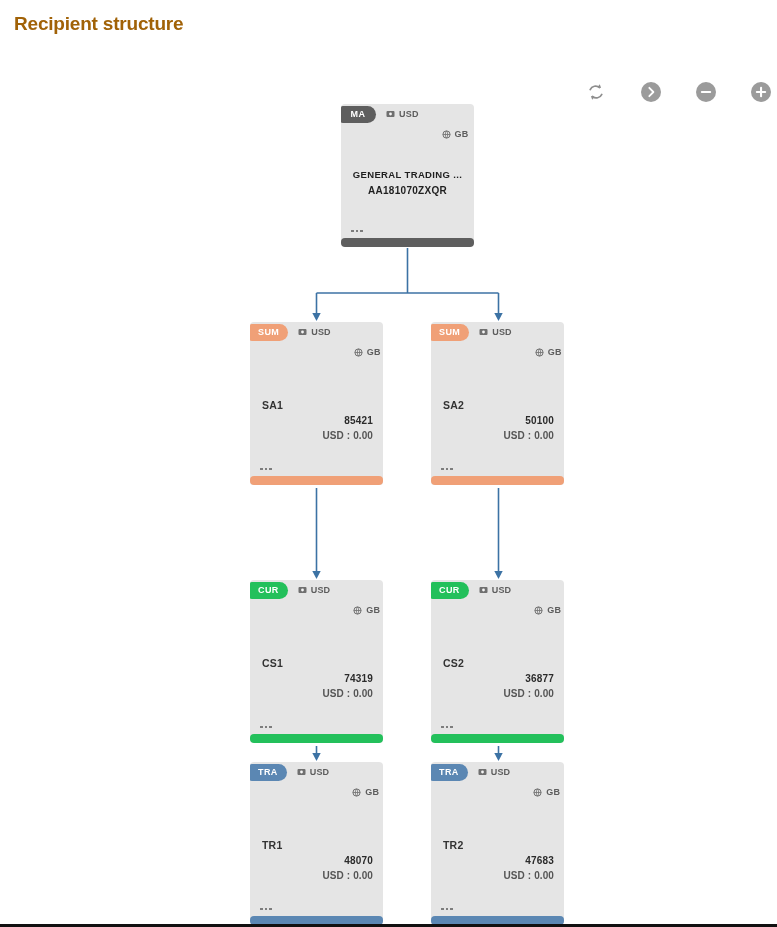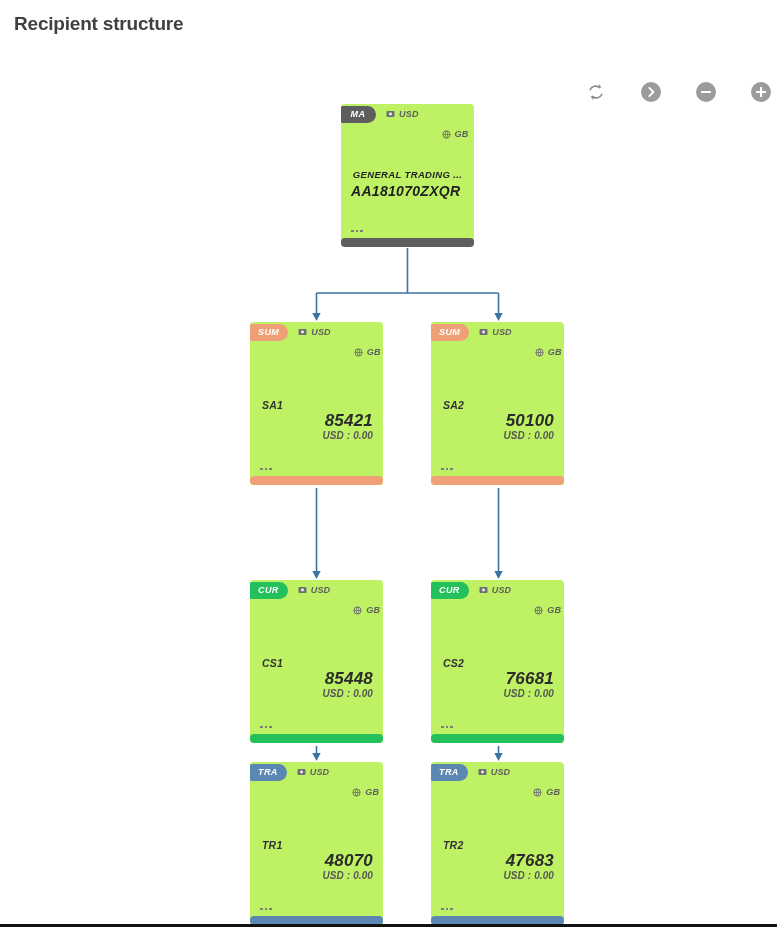--- a/index.html
+++ b/index.html
@@ -63,25 +63,24 @@
     top: 0;
     width: 777px;
     height: 927px;
     pointer-events: none;
   }
 
   
   .node {
     position: absolute;
     width: 133px;
-    background: #bef264;
+    background: #e5e5e5;
     border-radius: 4px 4px 3px 3px;
     box-sizing: border-box;
     overflow: hidden;
-    font-style: italic;
   }
   .node-header {
     position: relative;
     height: 20px;
     display: flex;
     align-items: center;
   }
   .node-badge {
     height: 17px;
     min-width: 36px;
@@ -117,37 +116,38 @@
   }
   .node-title {
     text-align: center;
     font-size: 9.5px;
     font-weight: bold;
     color: #1f1f1f;
     letter-spacing: 0.35px;
     line-height: 17px;
   }
   .node-sub {
-    font-size: 14px;
+    text-align: center;
+    font-size: 10px;
     font-weight: bold;
     color: #1f1f1f;
     letter-spacing: 0.3px;
     line-height: 16px;
   }
   .node-name {
     font-size: 10.5px;
     font-weight: bold;
     color: #333333;
     letter-spacing: 0.2px;
     line-height: 13px;
     padding-left: 2px;
   }
   .node-amount {
     text-align: right;
-    font-size: 17px;
+    font-size: 10px;
     font-weight: bold;
     color: #2b2b2b;
     letter-spacing: 0.2px;
     line-height: 17px;
   }
   .node-balance {
     text-align: right;
     font-size: 10px;
     font-weight: bold;
     color: #555555;
@@ -179,21 +179,21 @@
   .lvl-root .node-body { height: 114px; }
   .lvl-std   { height: 163px; }
   .lvl-std .node-body { height: 134px; }
 
   .node-spacer-root { height: 42px; }
   .node-spacer-std  { height: 57px; }
 </style>
 </head>
 <body style="background: rgb(255, 255, 255);">
 
-<div id="page-title" style="color: #404040; text-align: right;">Recipient structure</div>
+<div id="page-title" style="color: #a16207; text-align: right;">Recipient structure</div>
 
 <div id="toolbar">
 
   <div class="tool-btn" id="tool-refresh" title="Refresh">
     <svg width="22" height="22" viewBox="0 0 22 22">
       <g fill="none" stroke="#8e8e8e" stroke-width="1.7" stroke-linecap="round">
         <path d="M5.2 8.6a6 6 0 0 1 9.3-2.1"></path>
         <path d="M16.8 13.4a6 6 0 0 1-9.3 2.1"></path>
       </g>
       <path d="M14.8 3.3l1.3 3.6-3.7-0.6z" fill="#8e8e8e"></path>
@@ -362,21 +362,21 @@
         <svg class="hdr-ico" width="9" height="9" viewBox="0 0 9 9">
           <circle cx="4.5" cy="4.5" r="3.6" fill="none" stroke="#6f6f6f" stroke-width="1"></circle>
           <path d="M0.9 4.5 H8.1 M4.5 0.9 C2.9 2.5 2.9 6.5 4.5 8.1 C6.1 6.5 6.1 2.5 4.5 0.9" fill="none" stroke="#6f6f6f" stroke-width="0.8"></path>
         </svg>
         <span>GB</span>
       </div>
     </div>
     <div class="node-body">
       <div class="node-spacer-std"></div>
       <div class="node-name">CS1</div>
-      <div class="node-amount">85448</div>
+      <div class="node-amount">74319</div>
       <div class="node-balance">USD : 0.00</div>
       <div class="node-menu">
         <i></i>
           <i></i>
           <i></i>
       </div>
     </div>
     <div class="node-footer" style="background: rgb(35, 192, 91);"></div>
   </div>
 
@@ -394,21 +394,21 @@
         <svg class="hdr-ico" width="9" height="9" viewBox="0 0 9 9">
           <circle cx="4.5" cy="4.5" r="3.6" fill="none" stroke="#6f6f6f" stroke-width="1"></circle>
           <path d="M0.9 4.5 H8.1 M4.5 0.9 C2.9 2.5 2.9 6.5 4.5 8.1 C6.1 6.5 6.1 2.5 4.5 0.9" fill="none" stroke="#6f6f6f" stroke-width="0.8"></path>
         </svg>
         <span>GB</span>
       </div>
     </div>
     <div class="node-body">
       <div class="node-spacer-std"></div>
       <div class="node-name">CS2</div>
-      <div class="node-amount">76681</div>
+      <div class="node-amount">36877</div>
       <div class="node-balance">USD : 0.00</div>
       <div class="node-menu">
         <i></i>
           <i></i>
           <i></i>
       </div>
     </div>
     <div class="node-footer" style="background: rgb(35, 192, 91);"></div>
   </div>
 

